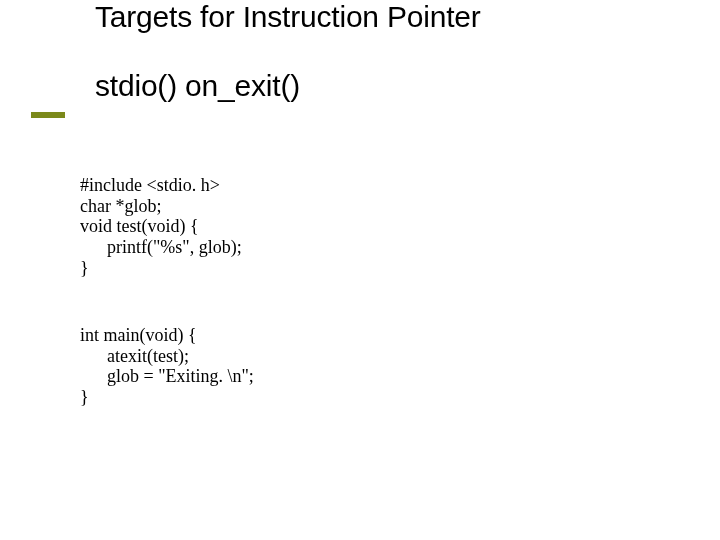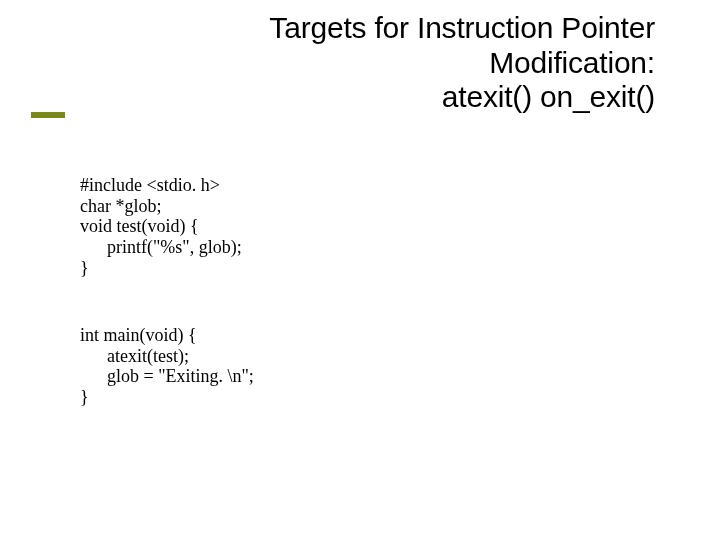--- a/index.html
+++ b/index.html
@@ -22,27 +22,26 @@
     position: absolute;
     left: 31px;
     top: 112px;
     width: 34px;
     height: 6px;
     background: #7b891a;
   }
   .title {
     position: absolute;
     left: 95px;
-    top: 11px;
+    top: 0;
     width: 560px;
     font-size: 30px;
     line-height: 1.15;
     font-weight: normal;
     letter-spacing: -0.2px;
-    text-align: right;
   }
   .code-block {
     position: absolute;
     left: 80px;
     font-family: Liberation Serif, serif;
     font-size: 18px;
     line-height: 1.15;
     white-space: pre;
     color: #000;
   }
@@ -51,22 +50,22 @@
 </style>
 </head>
 <body>
 
 <div class="slide">
 
   <div class="accent"></div>
 
   <div class="title">
     <span>Targets for Instruction Pointer</span><br>
-    <span>Modification:</span><br>
-    <span>atexit()  on_exit()</span>
+    <br>
+    <span>stdio()  on_exit()</span>
   </div>
 
   <div class="code-block code1">#include &lt;stdio. h&gt;
 char *glob;
 void test(void) {
       printf("%s", glob);
 }</div>
 
   <div class="code-block code2">int main(void) {
       atexit(test);

